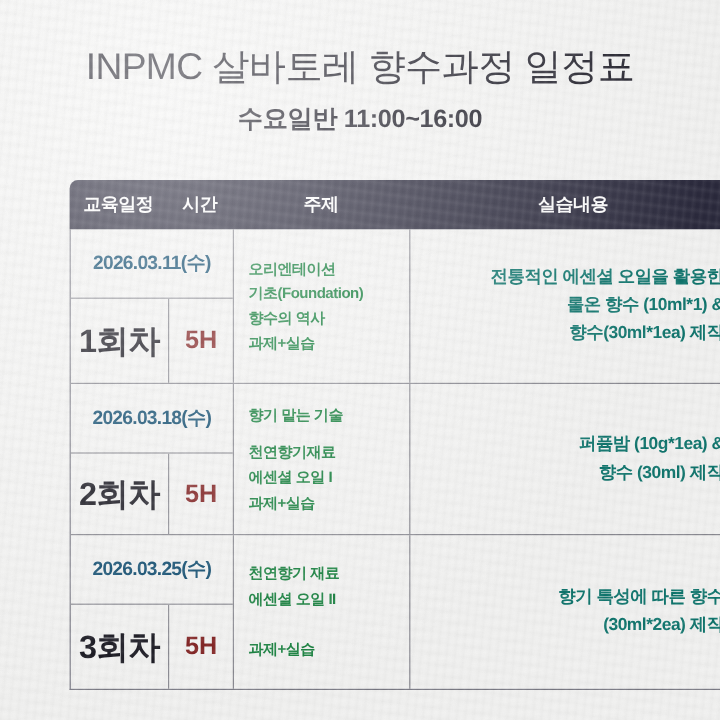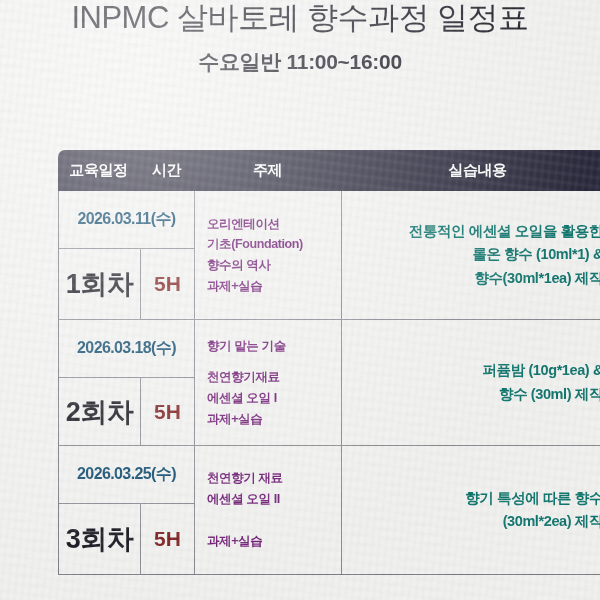--- a/index.html
+++ b/index.html
@@ -32,20 +32,21 @@
     position: relative;
     z-index: 1;
     width: 600px;
     height: 600px;
     box-sizing: border-box;
   }
 
   
   #title-block {
     text-align: center;
+    padding-top: 38px;
   }
   #page-title {
     font-size: 31px;
     font-weight: 400;
     letter-spacing: -0.5px;
     color: #1d1c27;
     line-height: 1.15;
     margin: 0;
   }
   #page-subtitle {
@@ -148,21 +149,21 @@
   .topic-cell {
     width: 147px;
     border-right: 1px solid #8a8a92;
     box-sizing: border-box;
     padding: 12px 0 12px 12px;
     display: flex;
     flex-direction: column;
     justify-content: center;
     font-size: 12.5px;
     font-weight: bold;
-    color: #701a75;
+    color: #15803d;
     letter-spacing: -0.4px;
     line-height: 1.65;
   }
   .topic-cell .gap { height: 11px; }
   .practice-cell {
     flex: 1;
     box-sizing: border-box;
     padding: 12px 10px 12px 18px;
     display: flex;
     flex-direction: column;

